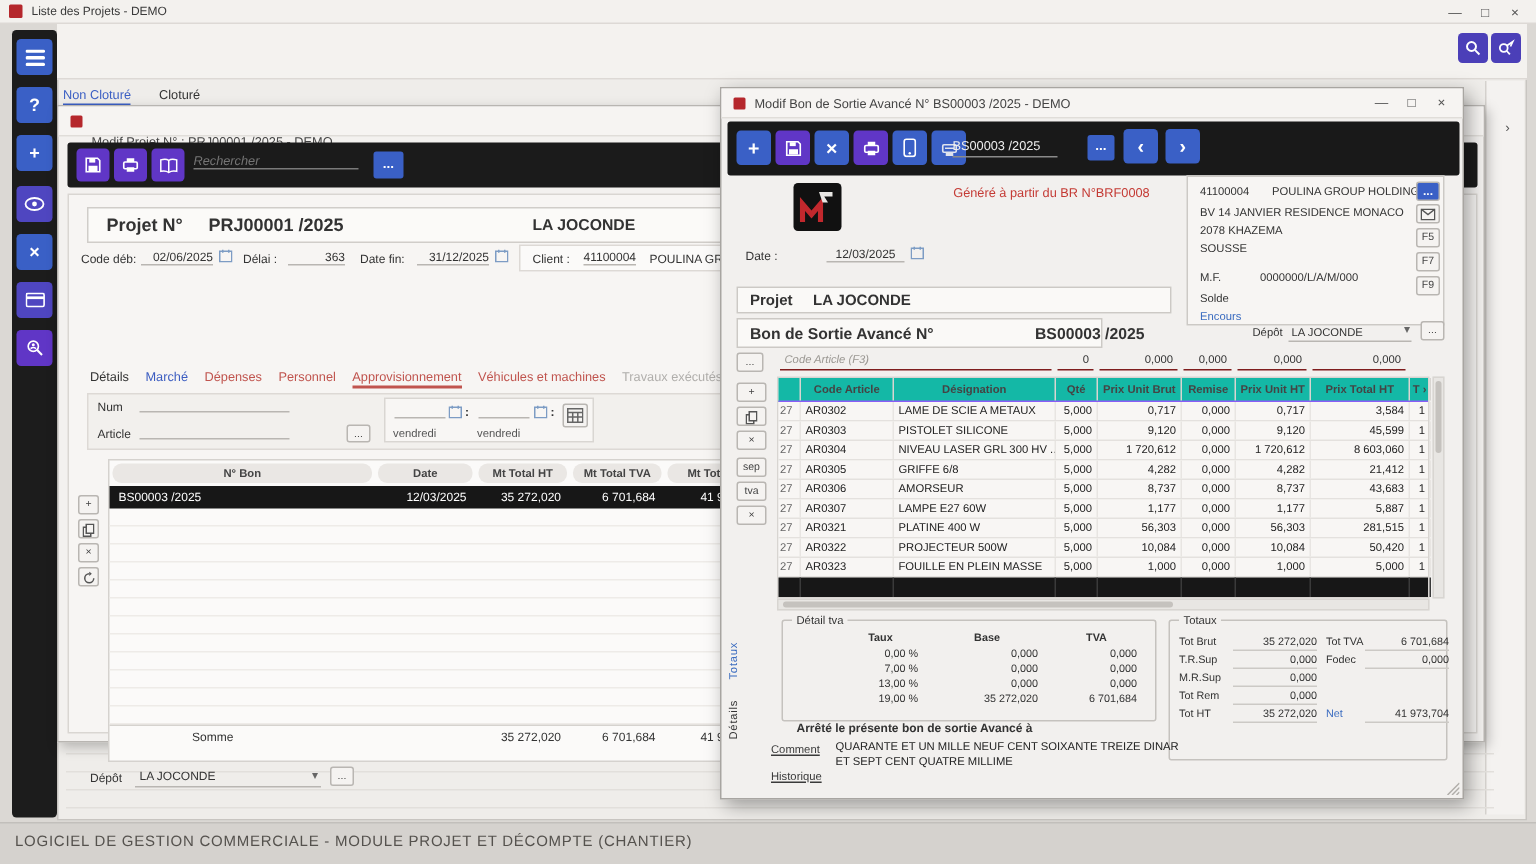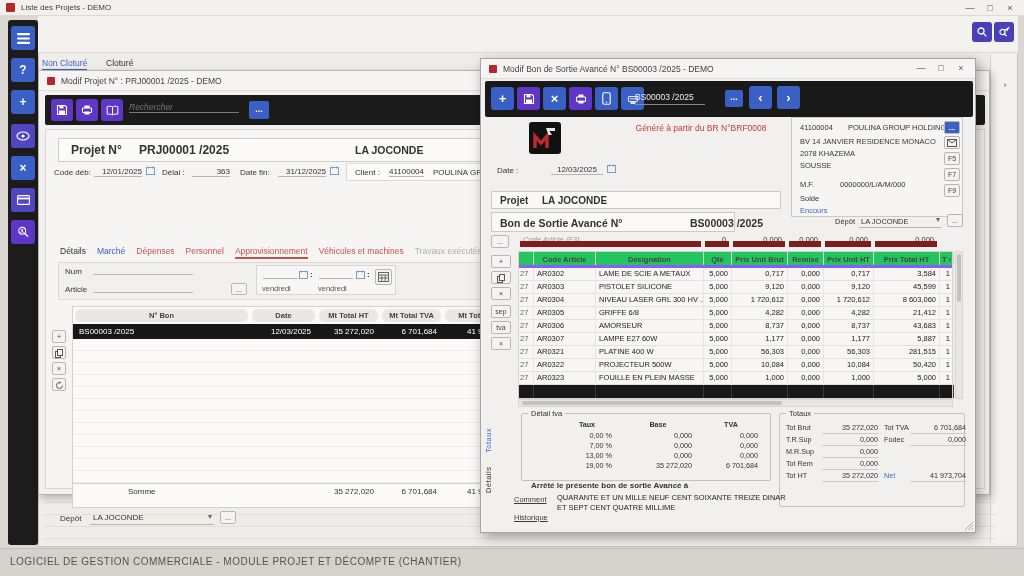--- a/index.html
+++ b/index.html
@@ -71,26 +71,26 @@
   .dlg-tb-btn { width:23px; height:23px; top:6px; border-radius:3px; display:flex; align-items:center; justify-content:center; color:#fff; font-weight:bold; font-size:13px; }
   .gen-text { font-size:8.5px; color:#c43a34; }
   .client-panel { left:310px; top:58px; width:172px; height:100px; background:#f7f5f3; border:1px solid #ccc9c5; font-size:7.5px; }
   .cp-btn { left:152px; width:16px; height:13px; }
   .field-box { border:1px solid #ccc9c5; background:#faf9f7; }
   .arow { display:grid; grid-template-columns:15px 62px 108px 28px 56px 36px 50px 66px 14px; height:13px; line-height:12px; background:#f8f6f4; border-bottom:1px solid #e4e1de; }
   .arow > div { overflow:hidden; white-space:nowrap; border-right:1px solid #e8e5e2; padding:0 3px; font-size:7.5px; color:#222; }
   .arow .c0 { color:#666; text-align:left; padding:0 1px; }
   .arow .c1, .arow .c2 { text-align:left; }
   .arow .c3, .arow .c4, .arow .c5, .arow .c6, .arow .c7, .arow .c8 { text-align:right; }
-  .ahead { background:#22c55e; border-bottom:3px solid #8b5cf6; height:16px; line-height:15px; }
+  .ahead { background:#14b8a6; border-bottom:1px solid #8b5cf6; height:16px; line-height:15px; }
   .ahead > div { font-weight:bold; font-size:7.5px; color:#444; text-align:center !important; border-right:1px solid #d8d5d1; overflow:hidden; white-space:nowrap; padding:0 1px; }
   .aselrow { height:13px; background:#171717; display:grid; grid-template-columns:15px 62px 108px 28px 56px 36px 50px 66px 14px; }
   .aselrow > div { border-right:1px solid #3a3a3a; }
   .entrygrid { display:grid; grid-template-columns:185px 28px 56px 36px 50px 66px 14px; height:13px; line-height:12px; }
-  .entrygrid > div { font-size:7.5px; text-align:right; padding:0 3px; border-bottom:6px solid #7f1d1d; margin:0 2px; white-space:nowrap; overflow:hidden; }
+  .entrygrid > div { font-size:7.5px; text-align:right; padding:0 3px; border-bottom:1px solid #7f1d1d; margin:0 2px; white-space:nowrap; overflow:hidden; }
   .entrygrid .ph { text-align:left; font-style:italic; color:#9a9792; }
   .groupbox { border:1px solid #c5c2be; border-radius:2px; }
   .legend { position:absolute; top:-5px; left:6px; background:#f2f0ee; padding:0 3px; font-size:7.5px; color:#333; }
   .trow-tva { display:grid; grid-template-columns:62px 80px 66px; height:10px; line-height:10px; }
   .trow-tva > div { font-size:7.2px; text-align:right; padding-right:6px; white-space:nowrap; }
   .tvahead { display:grid; grid-template-columns:62px 80px 66px; height:11px; }
   .tvahead > div { font-size:7.2px; font-weight:bold; text-align:center; }
   .totrow { display:grid; grid-template-columns:38px 56px 32px 56px; height:12px; line-height:11px; font-size:7.2px; }
   .totrow .lab { text-align:left; padding-left:2px; white-space:nowrap; }
   .totrow .val { text-align:right; border-bottom:1px solid #ccc9c5; white-space:nowrap; }
@@ -175,21 +175,21 @@
         <circle cx="5.2" cy="3.9" r="1" fill="#fff"></circle>
         <path d="M3.4 6.4 q1.8 -1.4 3.6 0" stroke="#fff" stroke-width="1" fill="none"></path>
         <line x1="7.8" y1="7.4" x2="11" y2="10.6" stroke="#fff" stroke-width="1.4"></line>
       </svg>
   </div>
 </div>
 
 <div class="abs project-window">
   <div class="abs pw-titlebar">
     <div class="abs w-icon" style="left:8px; top:6px;"></div>
-    <div class="abs w-title txt" style="left:22px; top:5px;">Modif  Projet N° :  PRJ00001 /2025 - DEMO</div>
+    <div class="abs w-title txt" style="left:22px; top:18px;">Modif  Projet N° :  PRJ00001 /2025 - DEMO</div>
   </div>
 
   <div class="abs pw-toolbar">
     <div class="abs tb-btn purple" style="left:6px;">
       <svg width="12" height="12" viewBox="0 0 12 12">
           <path d="M1.5 1.5 h7.5 l1.5 1.5 v7.5 h-9 z" fill="none" stroke="#fff" stroke-width="1.1"></path>
           <rect x="3.5" y="1.8" width="4" height="2.6" fill="#fff"></rect>
           <rect x="3" y="6.5" width="6" height="3.5" fill="#fff"></rect>
         </svg>
     </div>
@@ -211,21 +211,21 @@
   </div>
 
   <div class="abs pw-content">
     <div class="abs pw-headerbox">
       <span class="abs txt" style="left:12px; top:4px; font-size:12px; font-weight:bold;text-align:center;">Projet N°</span>
       <span class="abs txt" style="left:80px; top:4px; font-size:12px; font-weight:bold;">PRJ00001 /2025</span>
       <span class="abs txt" style="left:296px; top:5px; font-size:10.5px; font-weight:bold;">LA JOCONDE</span>
     </div>
 
     <span class="abs txt" style="left:8px; top:38px; font-size:8px;">Code déb:</span>
-    <span class="abs txt uline" style="left:48px; top:37px; font-size:8px; width:48px; text-align:right;">12/01/2025</span>
+    <span class="abs txt uline" style="left:48px; top:37px; font-size:8px; width:48px; text-align:right;">02/06/2025</span>
     <span class="abs cal" style="left:100px; top:36px;">
         <svg width="9" height="9" viewBox="0 0 9 9">
           <rect x="0.5" y="1.5" width="8" height="7" fill="none" stroke="#7d9cc4" stroke-width="1"></rect>
           <line x1="2.5" y1="0.5" x2="2.5" y2="2.5" stroke="#7d9cc4"></line>
           <line x1="6.5" y1="0.5" x2="6.5" y2="2.5" stroke="#7d9cc4"></line>
         </svg>
       </span>
     <span class="abs txt" style="left:116px; top:38px; font-size:8px;">Délai :</span>
     <span class="abs txt uline" style="left:146px; top:37px; font-size:8px; width:38px; text-align:right;">363</span>
     <span class="abs txt" style="left:194px; top:38px; font-size:8px;">Date fin:</span>

